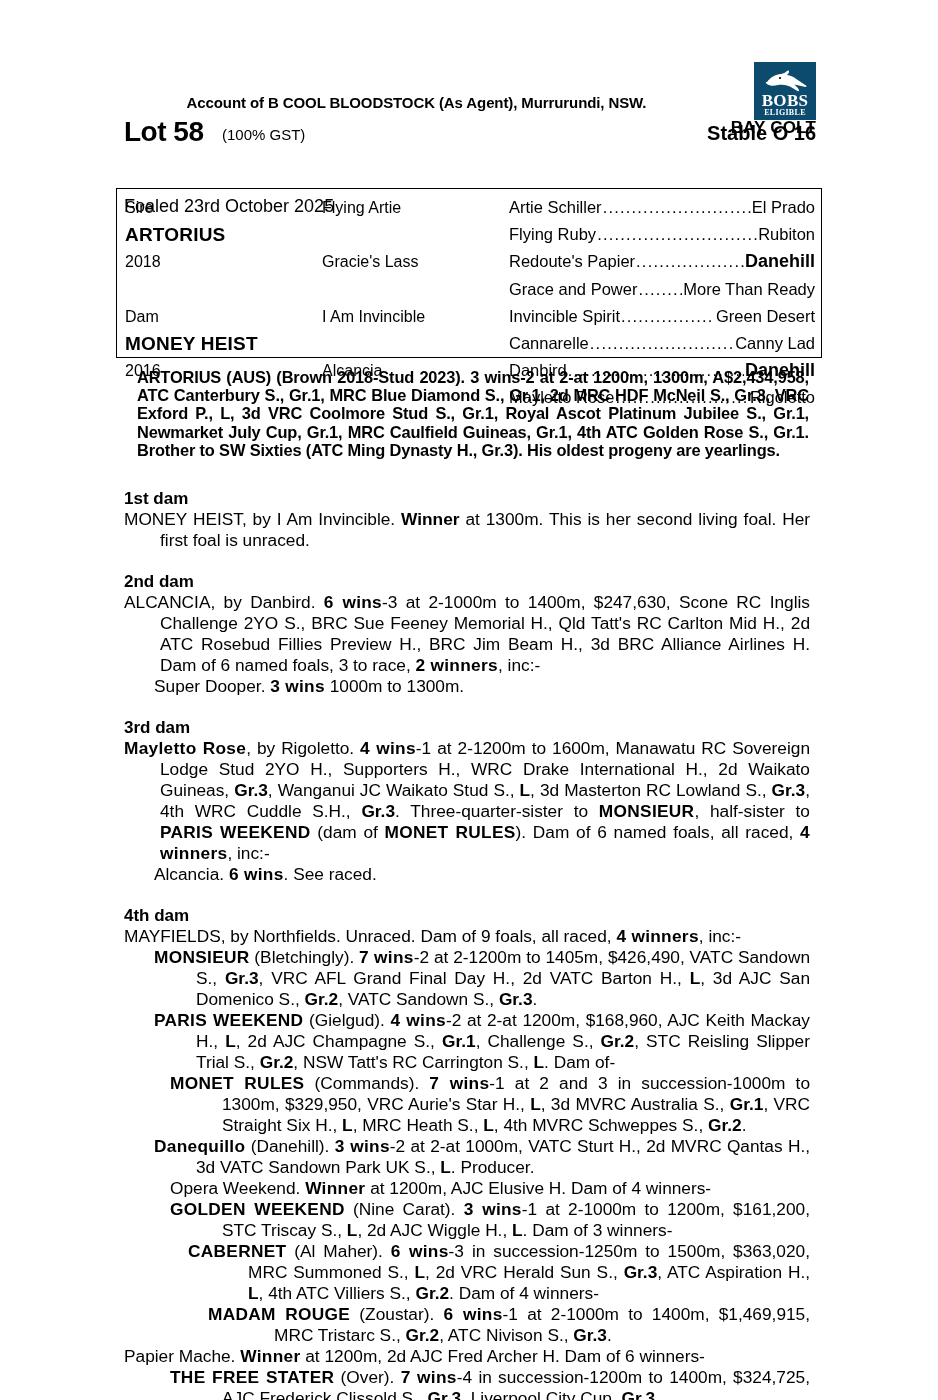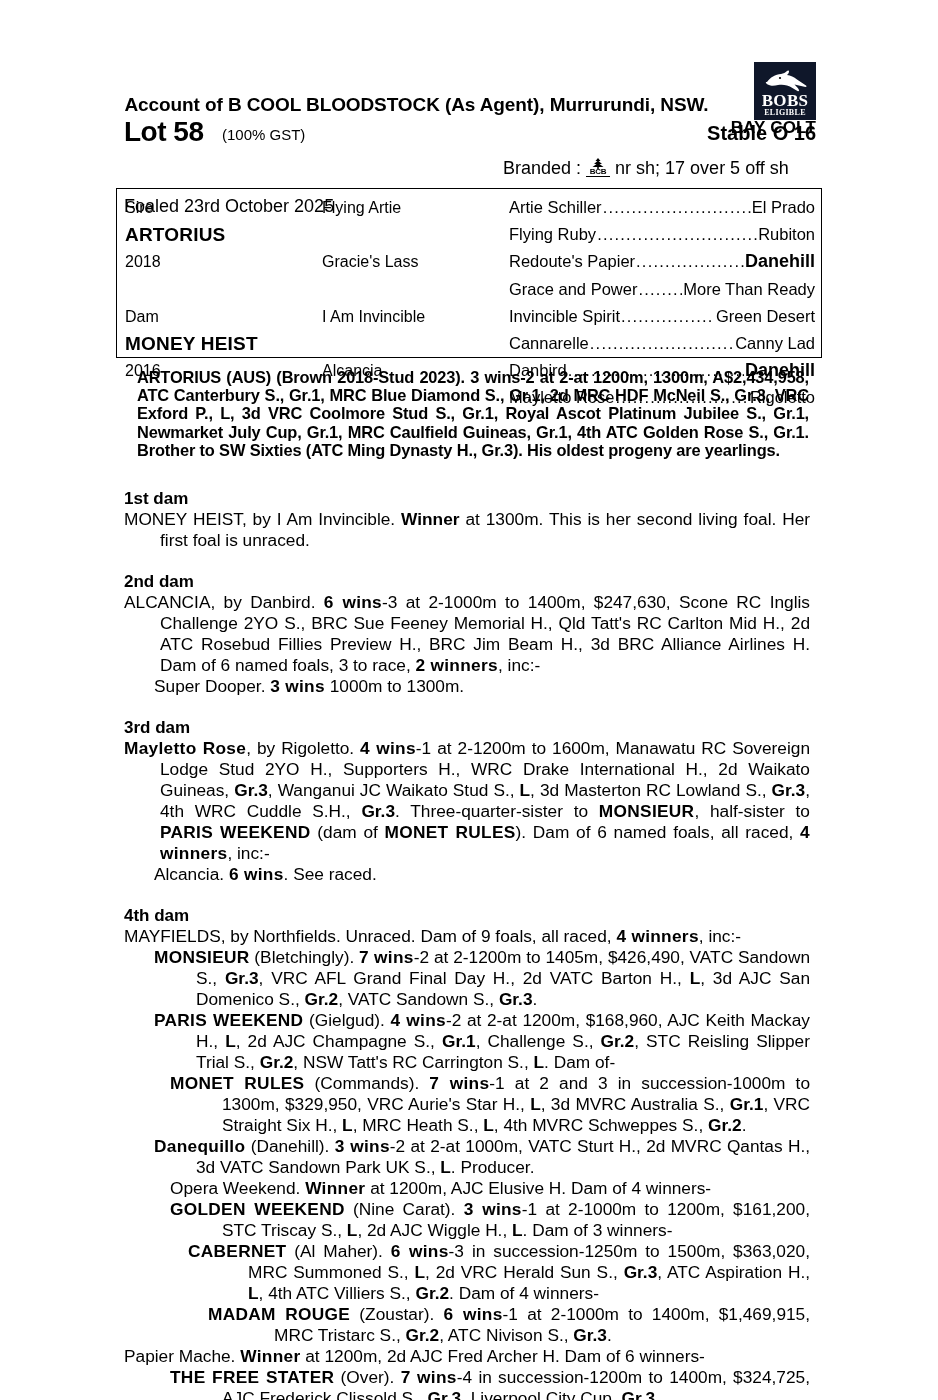--- a/index.html
+++ b/index.html
@@ -6,32 +6,32 @@
   body{
     width:938px;height:1400px;background:#fff;
     font-family:"Liberation Sans","DejaVu Sans",sans-serif;
     color:#000;overflow:hidden;
   }
   .page{position:relative;width:938px;height:1400px;}
 
   
   .bobs-logo{
     position:absolute;left:754px;top:62px;width:62px;height:58px;
-    background:#0f172a;display:flex;flex-direction:column;
+    background:#0c4a6e;display:flex;flex-direction:column;
     align-items:center;justify-content:flex-end;padding-bottom:3px;box-sizing:border-box;
   }
   .bobs-logo .horse{width:46px;height:22px;margin-bottom:1px;}
   .bobs-logo .b1{color:#fff;font-family:"Liberation Serif","DejaVu Serif",serif;
     font-size:17px;font-weight:bold;line-height:15px;letter-spacing:.3px;}
   .bobs-logo .b2{color:#fff;font-family:"Liberation Serif","DejaVu Serif",serif;
     font-size:8px;font-weight:bold;line-height:9px;letter-spacing:.3px;}
 
   .acct{
     position:absolute;left:0;top:94px;width:833px;text-align:center;
-    font-size:19px;font-weight:bold;letter-spacing:-.1px;
+    font-size:15px;font-weight:bold;letter-spacing:-.1px;
   }
   .lotline{position:absolute;left:124px;top:120px;width:692px;height:30px;}
   .lot{position:absolute;left:0;top:-4px;font-size:28px;font-weight:bold;letter-spacing:-.5px;}
   .gst{position:absolute;left:98px;top:6px;font-size:15px;text-align:right;}
   .colour{position:absolute;left:0;width:692px;top:-2px;text-align:right;
     font-size:17px;font-weight:bold;letter-spacing:.2px;}
   .stable{position:absolute;right:0;top:2px;font-size:20px;font-weight:bold;}
 
   .foaled{position:absolute;left:124px;top:158px;font-size:18px;margin-top:38px;}
   .branded{position:absolute;left:503px;top:158px;font-size:18px;white-space:nowrap;}
@@ -100,25 +100,20 @@
 
   <div class="lotline">
     <span class="lot">Lot 58</span>
     <span class="gst">(100% GST)</span>
     <span class="colour">BAY COLT</span>
     <span class="stable">Stable O 16</span>
   </div>
 
   <div class="foaled">Foaled 23rd October 2025</div>
 
-  <div class="branded">
-    <span>Branded : </span><span class="brandmark"><svg class="fan" viewBox="0 0 32 22">
-          <path fill="#000" d="M16 0 L21 6 H11 Z M16 5 L24 12 H8 Z M16 10 L27 18 H5 Z M14.5 17 h3 v5 h-3 z"></path>
-        </svg><span class="bcb">BCB</span></span><span> nr sh; 17 over 5 off sh</span>
-  </div>
 
   <div class="ped">
     <div class="c1">
       <div class="r">Sire</div>
       <div class="r nm">ARTORIUS</div>
       <div class="r">2018</div>
       <div class="sp"></div>
       <div class="r">Dam</div>
       <div class="r nm">MONEY HEIST</div>
       <div class="r">2016</div>

